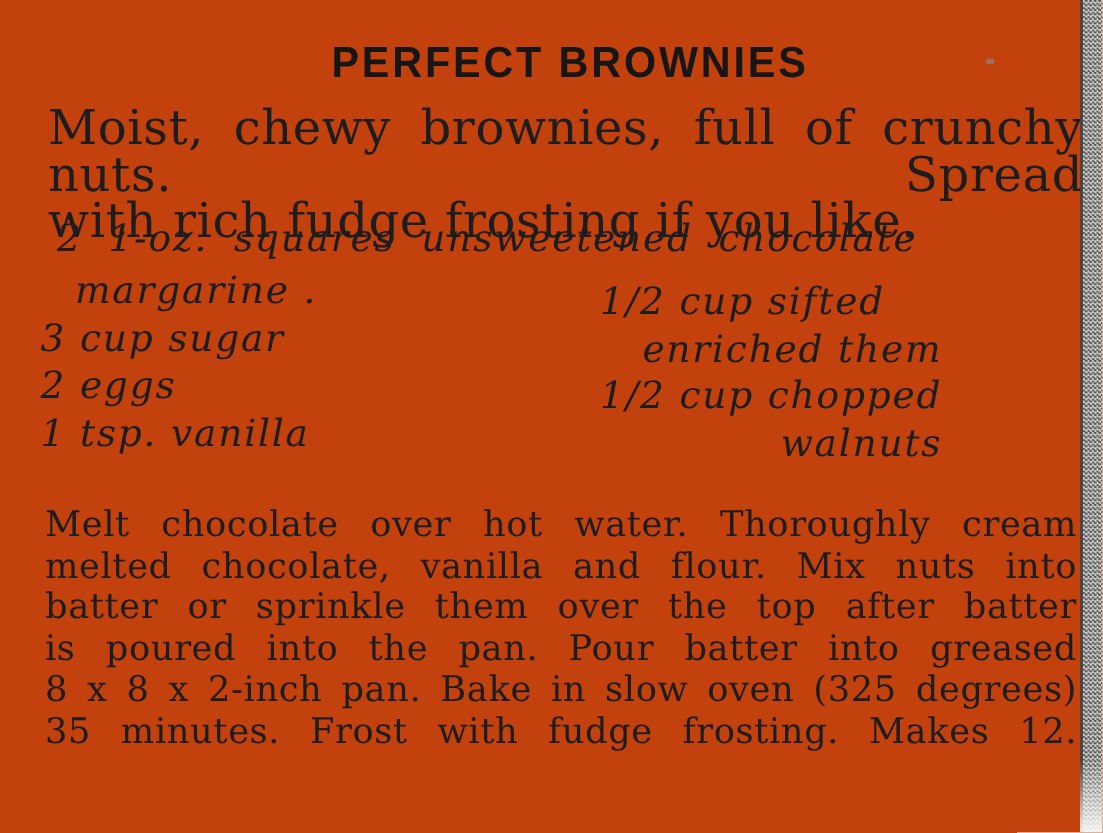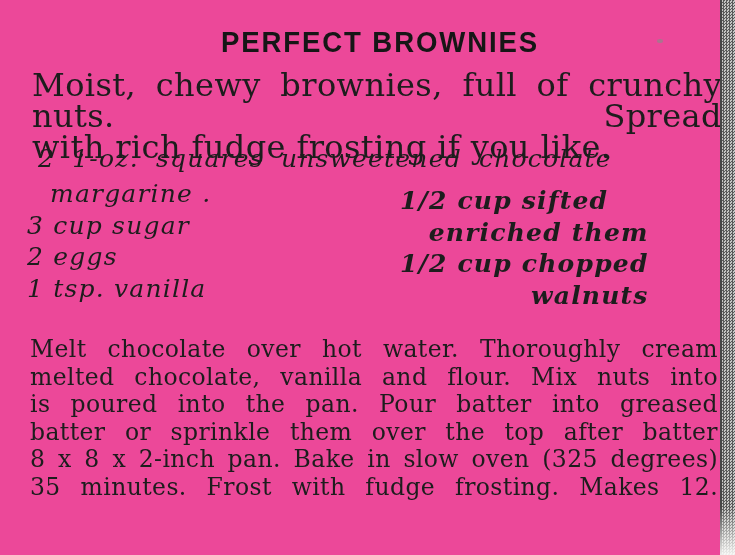--- a/index.html
+++ b/index.html
@@ -1,19 +1,19 @@
 <!DOCTYPE html>
 <html><head>
 <meta charset="utf-8">
 <style>
   html,body{margin:0;padding:0;background:#ffffff;}
   .page{
     position:relative;
     width:735px;height:555px;
-    background:#ec4899;
+    background:#c2410c;
     color:#1d1d1d;
     font-family:"DejaVu Serif", serif;
     overflow:hidden;
   }
   .title{
     position:absolute;top:26px;left:25px;width:710px;
     margin:0;text-align:center;
     font-family:"Liberation Sans", sans-serif;
     font-weight:700;font-size:29px;letter-spacing:2px;
     transform:scaleX(.95);
@@ -23,21 +23,21 @@
     position:absolute;left:32px;top:70px;width:690px;
     font-size:32px;line-height:31px;letter-spacing:.4px;
   }
   .jline{text-align:justify;text-align-last:justify;}
   .ingredients{
     position:absolute;left:27px;top:144px;width:690px;height:190px;
     font-style:italic;font-size:25px;letter-spacing:1.2px;
   }
   .ing-full{word-spacing:8px;white-space:nowrap;margin-left:11px;}
   .col-left{position:absolute;left:0;top:34px;line-height:31.5px;white-space:nowrap;}
-  .col-right{position:absolute;left:373px;top:41px;line-height:31.5px;white-space:nowrap;font-weight:bold;}
+  .col-right{position:absolute;left:373px;top:41px;line-height:31.5px;white-space:nowrap;}
   .indent{padding-left:23px;text-align:right;}
   .instructions{
     position:absolute;left:30px;top:336px;width:688px;
     font-size:23.5px;line-height:27.5px;letter-spacing:.4px;word-spacing:2px;
   }
   .scan-edge{
     position:absolute;top:0;right:0;width:13px;height:555px;
     background:repeating-conic-gradient(#5a5a5a 0% 25%, #c6c6c4 0% 50%);
     background-size:3px 3px;
     border-left:2px solid #474747;
@@ -77,21 +77,21 @@
       <div>1/2 cup sifted</div>
       <div class="indent">enriched them</div>
       <div>1/2 cup chopped</div>
       <div class="indent">walnuts</div>
     </div>
   </div>
 
   <div class="instructions">
     <div class="jline">Melt chocolate over hot water. Thoroughly cream</div>
     <div class="jline">melted chocolate, vanilla and flour. Mix nuts into</div>
+    <div class="jline">batter or sprinkle them over the top after batter</div>
     <div class="jline">is poured into the pan. Pour batter into greased</div>
-    <div class="jline">batter or sprinkle them over the top after batter</div>
     <div class="jline">8 x 8 x 2-inch pan. Bake in slow oven (325 degrees)</div>
     <div class="jline">35 minutes. Frost with fudge frosting. Makes 12.</div>
   </div>
 
   <div class="scan-edge"></div>
 
 </div>
 
 </body></html>

